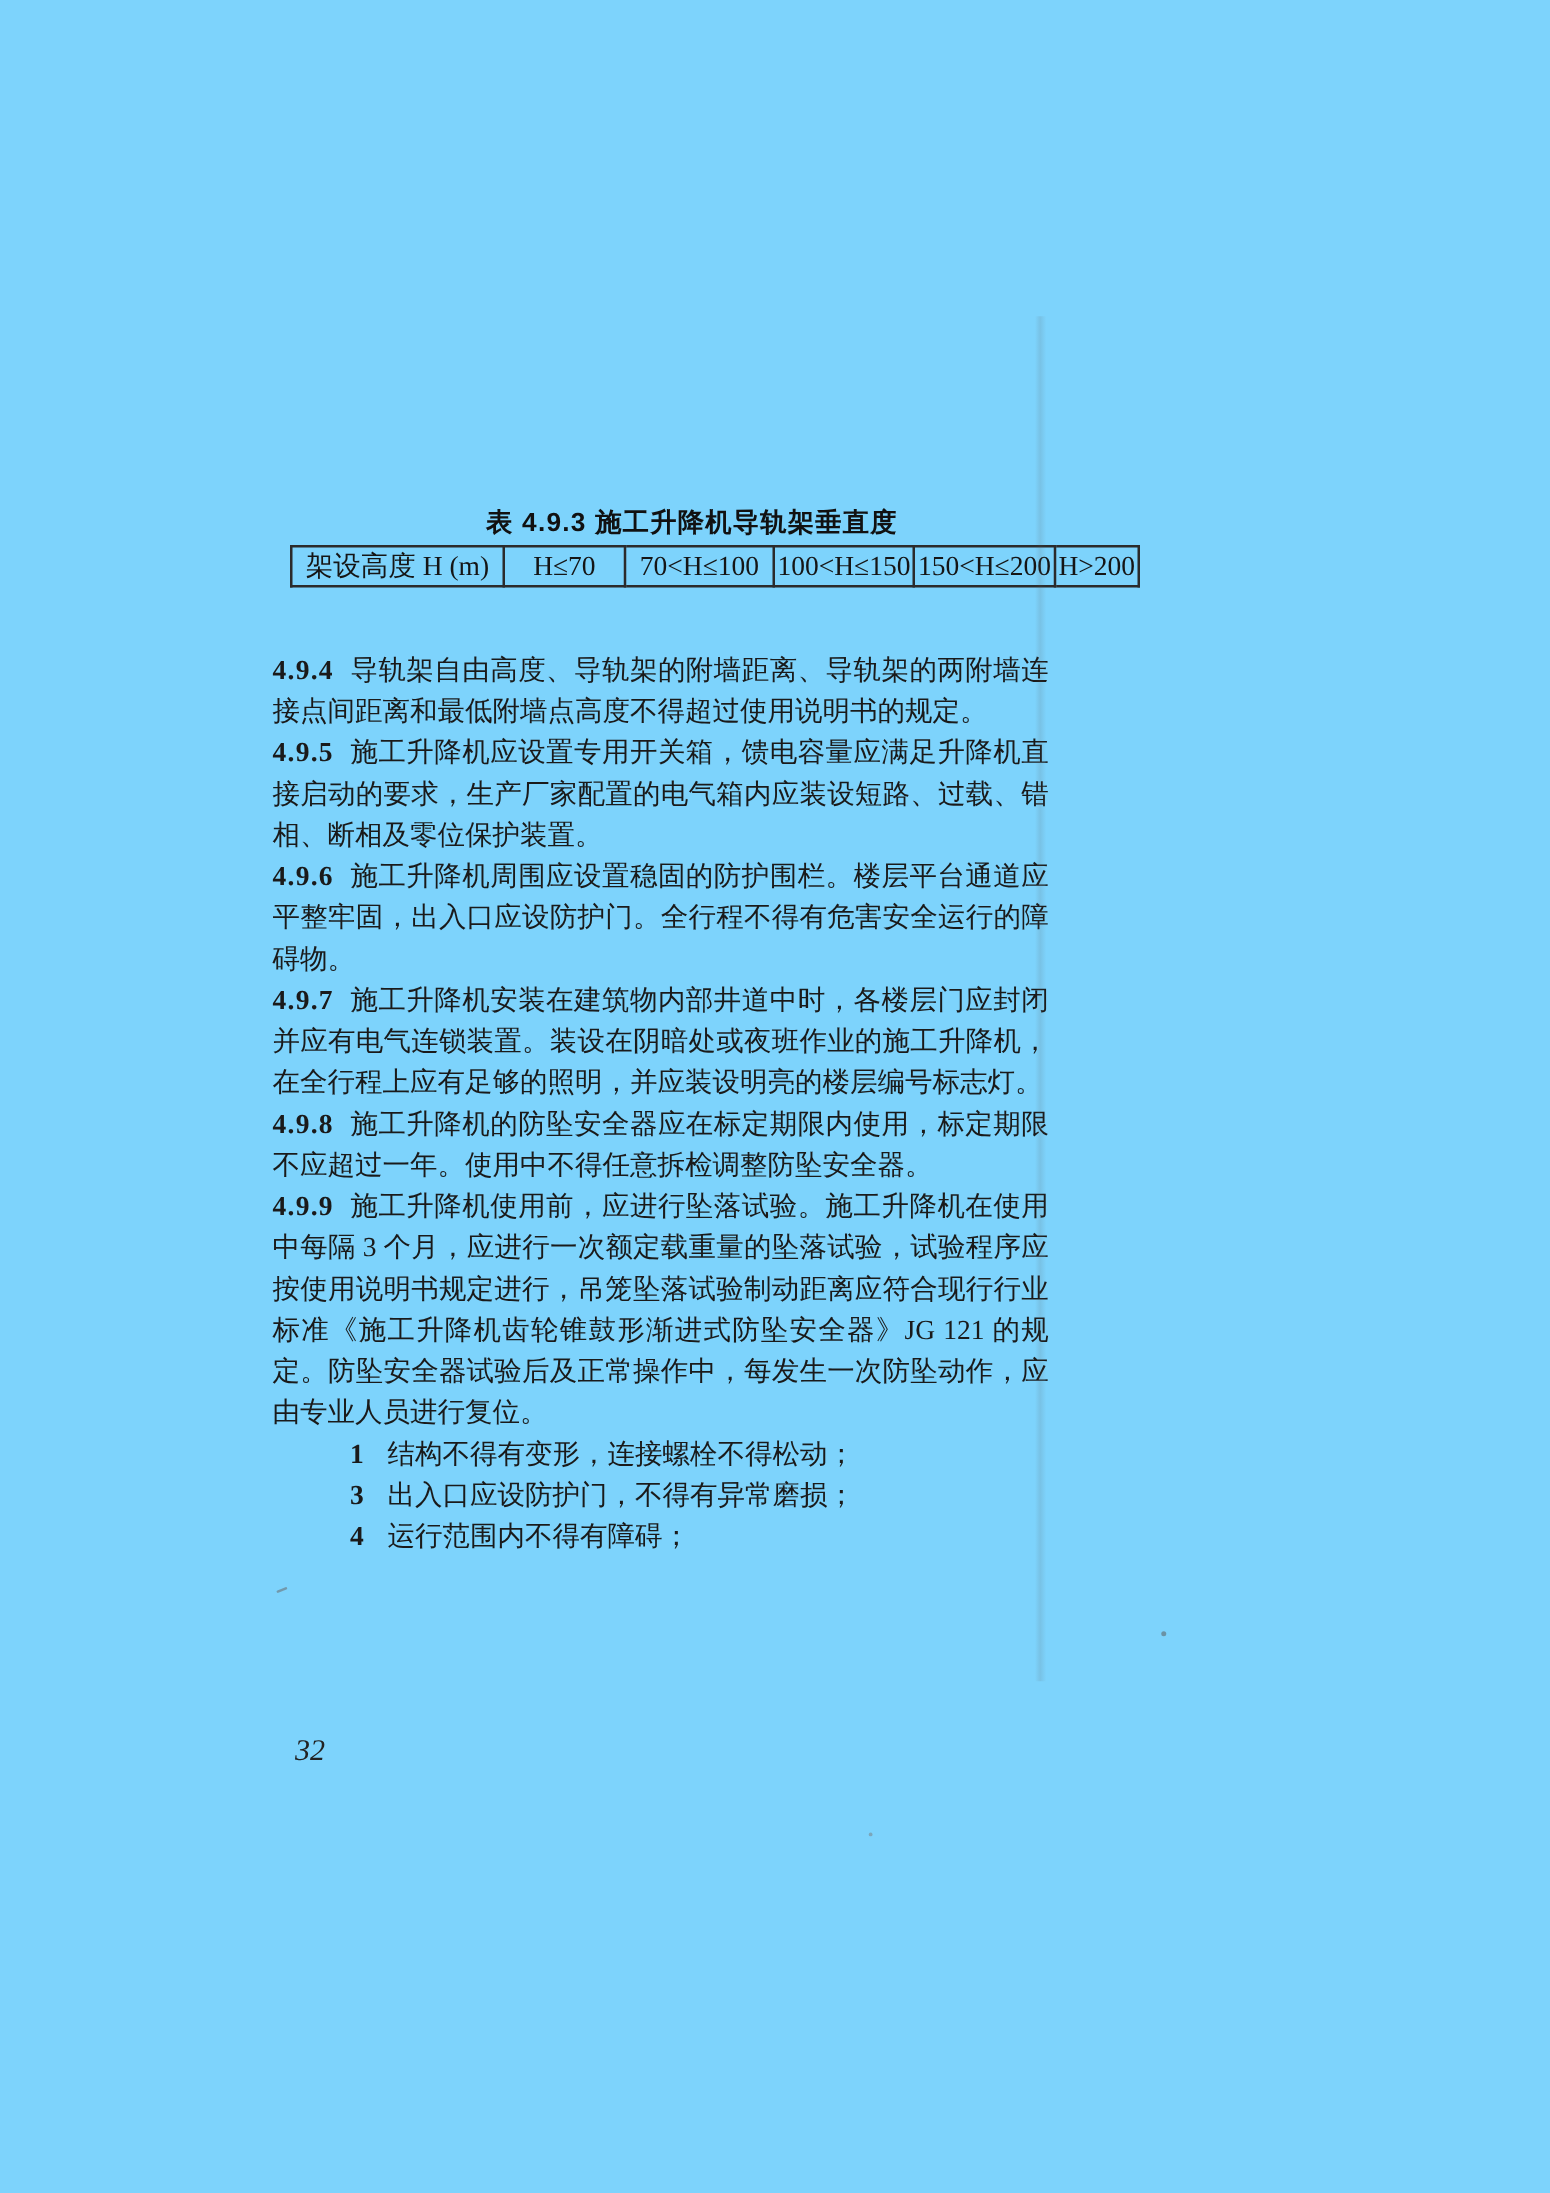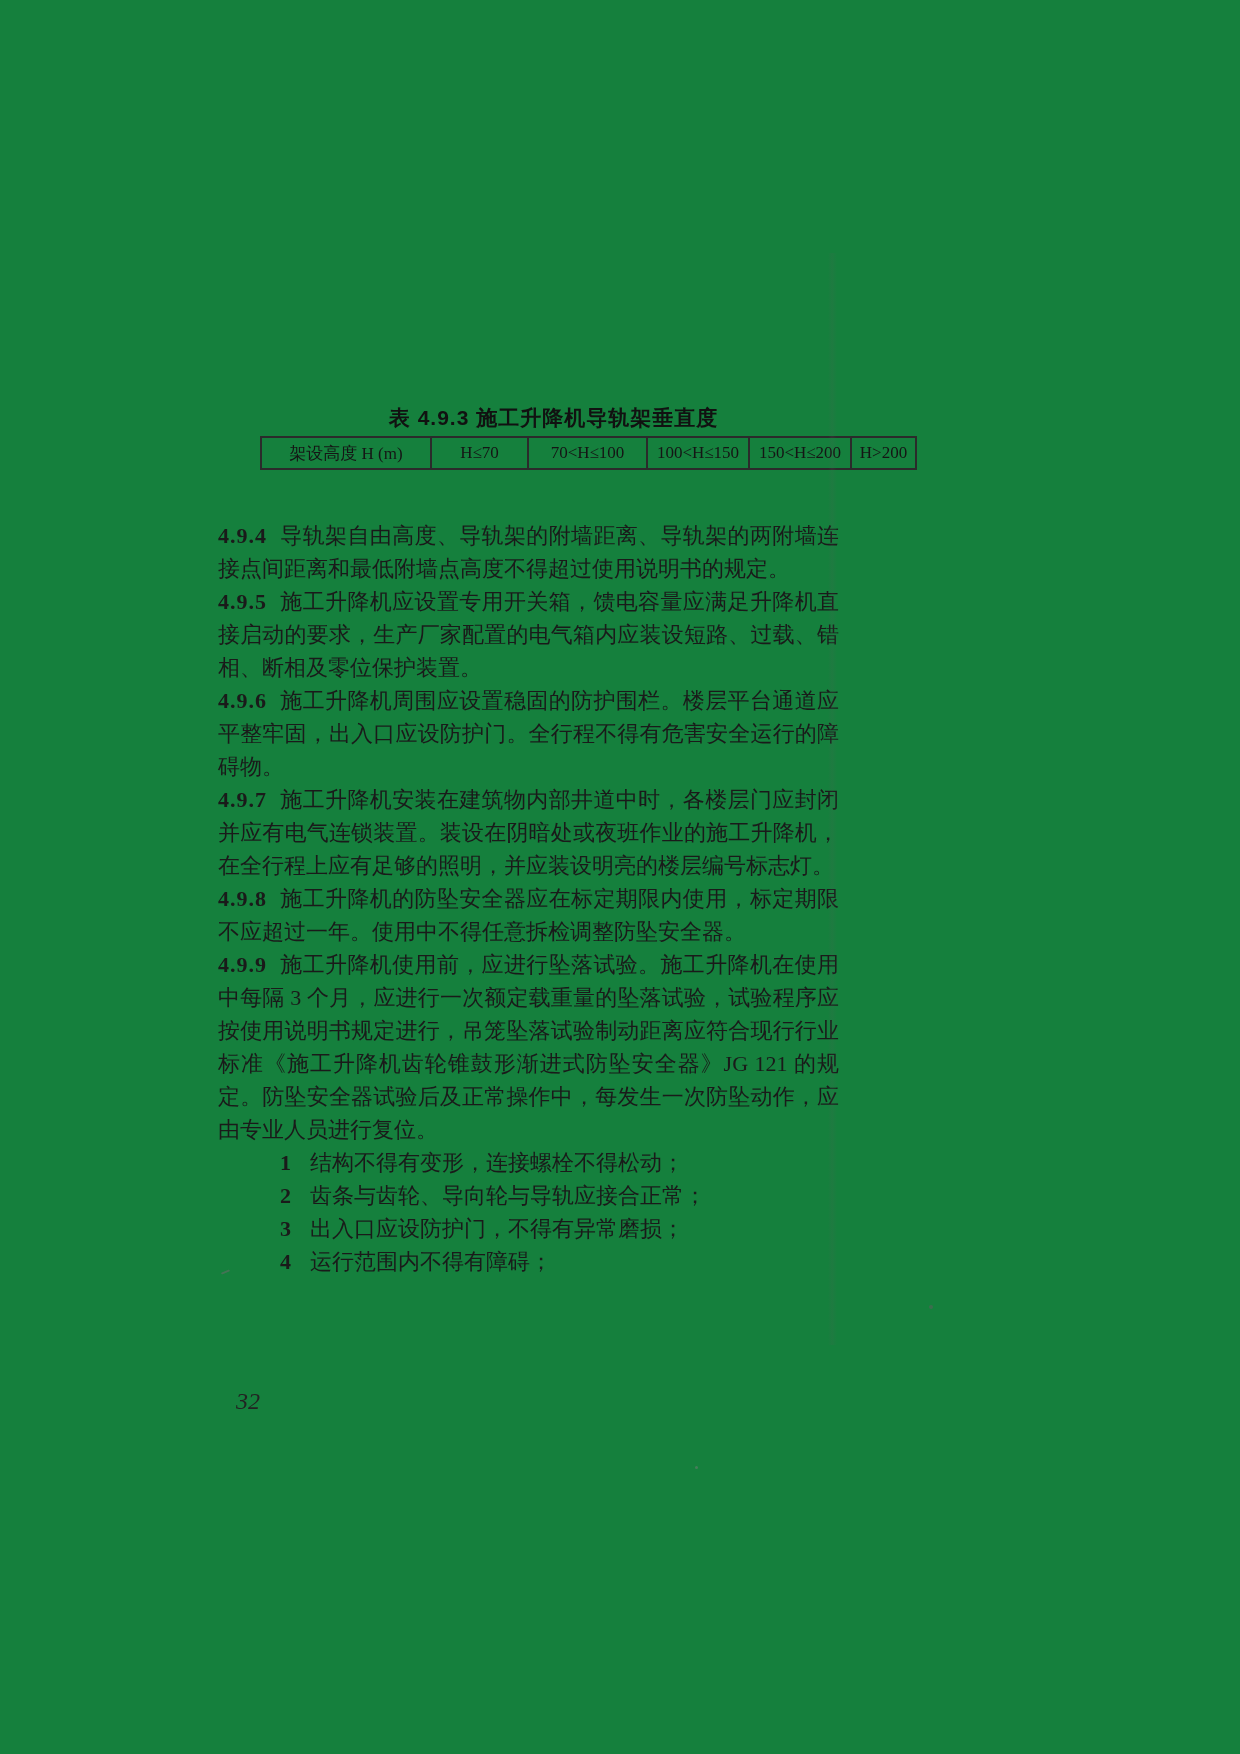--- a/index.html
+++ b/index.html
@@ -1,37 +1,37 @@
 <!DOCTYPE html>
 <html><head>
 <meta charset="utf-8">
 <style>
   html,body{margin:0;padding:0;background:#e8e8e8;}
   .page{
     position:relative;
     width:1240px;height:1754px;
-    background:#15803d;
+    background:#7dd3fc;
     overflow:hidden;
     font-family:"Liberation Serif","DejaVu Serif",serif;
     color:#1c1c1c;
   }
   
   .table-title{
     position:absolute;left:232px;top:404px;width:643px;
     text-align:center;
     font-family:"Liberation Sans","DejaVu Sans",sans-serif;
     font-weight:bold;font-size:21px;letter-spacing:1px;
     color:#111;
   }
   
   .vtable{
     position:absolute;left:232px;top:436px;
     border-collapse:collapse;
     table-layout:fixed;
-    font-size:17px;color:#151515;margin-left:28px;
+    font-size:22px;color:#151515;
   }
   .vtable td{
     border:2px solid #2b2b2b;
     text-align:center;vertical-align:middle;
     height:30px;padding:0 2px;
     overflow:hidden;white-space:nowrap;
   }
   .c0{width:164px}.c1{width:91px}.c2{width:113px}.c3{width:96px}.c4{width:96px}.c5{width:59px}
   
   .body{
@@ -106,23 +106,20 @@
     <p>
       <b class="secnum">4.9.8</b><span>施工升降机的防坠安全器应在标定期限内使用，标定期限不应超过一年。使用中不得任意拆检调整防坠安全器。</span>
     </p>
     <p>
       <b class="secnum">4.9.9</b><span>施工升降机使用前，应进行坠落试验。施工升降机在使用中每隔 3 个月，应进行一次额定载重量的坠落试验，试验程序应按使用说明书规定进行，吊笼坠落试验制动距离应符合现行行业标准《施工升降机齿轮锥鼓形渐进式防坠安全器》JG 121 的规定。防坠安全器试验后及正常操作中，每发生一次防坠动作，应由专业人员进行复位。</span>
     </p>
     <div class="li">
       <b class="linum">1</b><span>结构不得有变形，连接螺栓不得松动；</span>
     </div>
     <div class="li">
-      <b class="linum">2</b><span>齿条与齿轮、导向轮与导轨应接合正常；</span>
-    </div>
-    <div class="li">
       <b class="linum">3</b><span>出入口应设防护门，不得有异常磨损；</span>
     </div>
     <div class="li">
       <b class="linum">4</b><span>运行范围内不得有障碍；</span>
     </div>
   </div>
 
   <div class="pagenum">32</div>
 
   <div class="scan-streak"></div>

